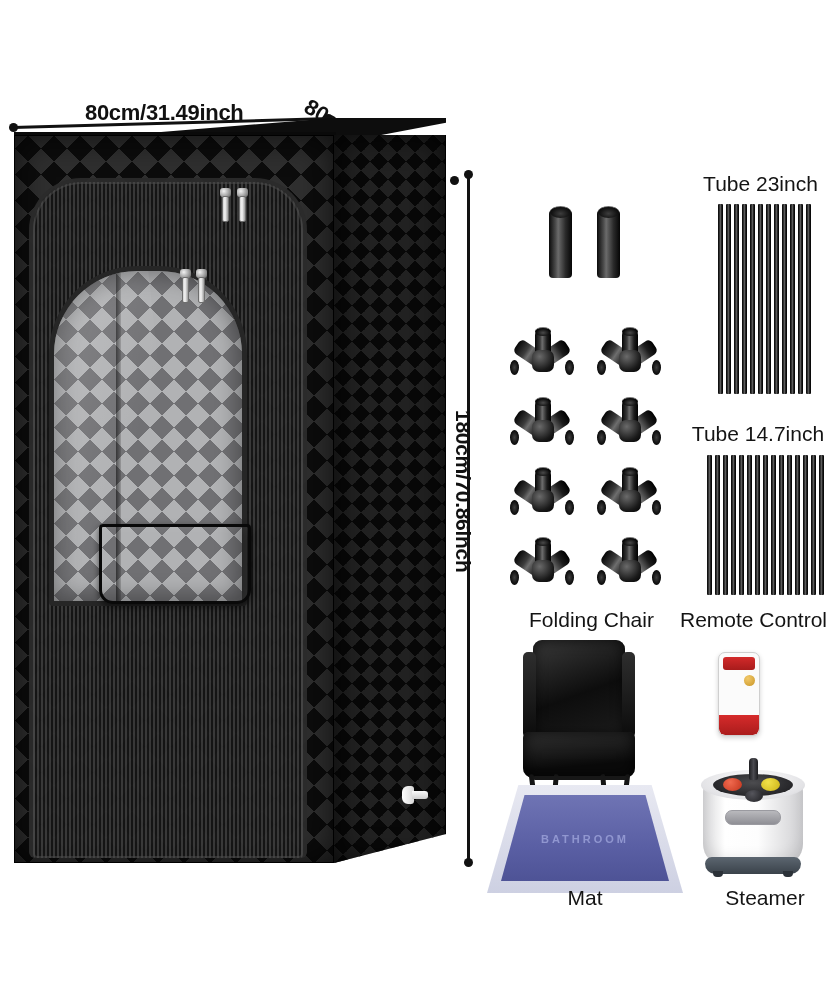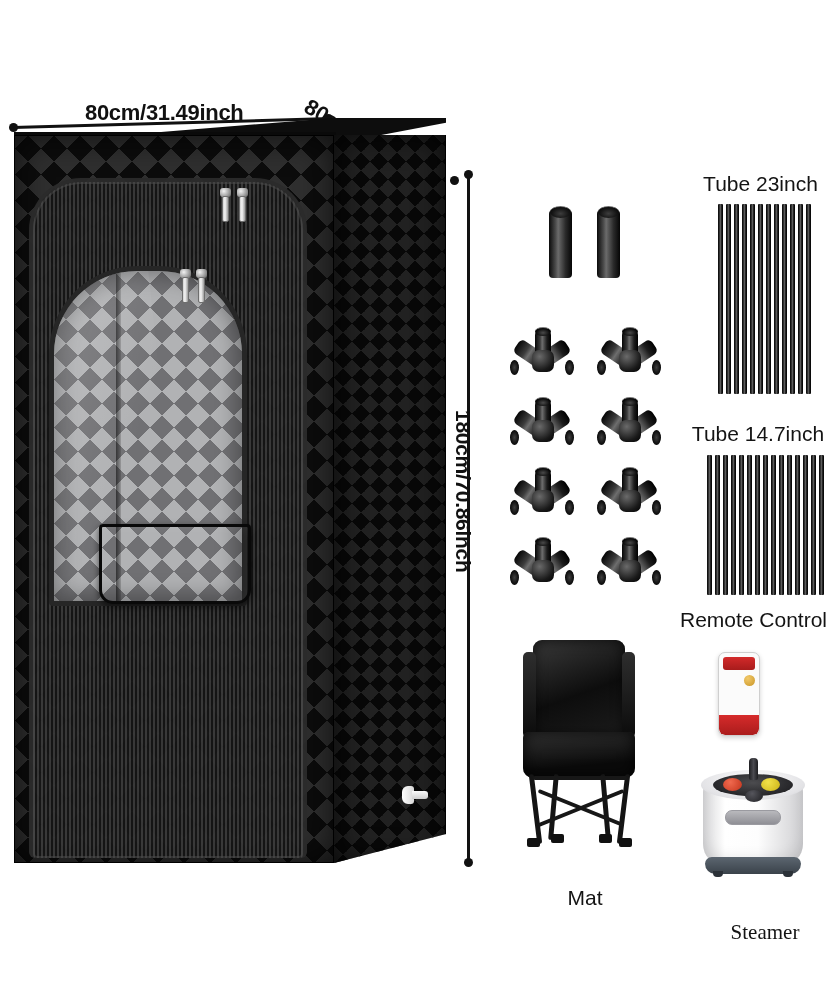--- a/index.html
+++ b/index.html
@@ -497,20 +497,21 @@
       <div class="rod"></div>
       <div class="rod"></div>
       <div class="rod"></div>
       <div class="rod"></div>
       <div class="rod"></div>
       <div class="rod"></div>
       <div class="rod"></div>
       <div class="rod"></div>
     </div>
 
+  <div class="part-label" style="left:509px; top:608px; width:165px;">Folding Chair</div>
 
   <div id="chair">
     <div id="chair-back"></div>
     <div id="chair-arm-l"></div>
     <div id="chair-arm-r"></div>
     <div id="chair-seat"></div>
 
     <div class="chair-leg" style="left:18px; top:134px; height:70px; transform:rotate(-7deg);"></div>
     <div class="chair-leg" style="left:106px; top:134px; height:70px; transform:rotate(7deg);"></div>
     <div class="chair-leg" style="left:36px; top:134px; height:66px; transform:rotate(5deg);"></div>
@@ -519,20 +520,25 @@
     <div class="chair-cross" style="left:20px; top:166px; width:92px; transform:rotate(22deg);"></div>
     <div class="chair-cross" style="left:20px; top:166px; width:92px; transform:rotate(-22deg);"></div>
     <div class="chair-cross" style="left:18px; top:136px; width:94px;"></div>
 
     <div class="chair-foot" style="left:12px; top:198px;"></div>
     <div class="chair-foot" style="left:104px; top:198px;"></div>
     <div class="chair-foot" style="left:36px; top:194px;"></div>
     <div class="chair-foot" style="left:84px; top:194px;"></div>
   </div>
 
+  <div id="mat">
+    <div id="mat-outer"></div>
+    <div id="mat-inner"></div>
+    <div id="mat-text">BATHROOM</div>
+  </div>
 
   <div class="part-label" style="left:520px; top:886px; width:130px;">Mat</div>
 
   <div class="part-label" style="left:676px; top:608px; width:155px;">Remote Control</div>
 
   <div id="remote">
     <div id="remote-top"></div>
     <div id="remote-dial"></div>
     <div class="remote-txt" style="left:8px; top:30px;"></div>
     <div id="remote-bottom"></div>
@@ -545,15 +551,15 @@
     <div class="steamer-foot" style="left:86px;"></div>
     <div id="steamer-lid"></div>
     <div id="steamer-plate"></div>
     <div id="steamer-btn-red"></div>
     <div id="steamer-btn-yellow"></div>
     <div id="steamer-spout"></div>
     <div id="steamer-knob"></div>
     <div id="steamer-panel"></div>
   </div>
 
-  <div class="part-label" style="left:705px; top:920px; width:120px;font-family:Liberation Serif, serif;">Steamer</div>
+  <div class="part-label" style="left:705px; top:886px; width:120px;">Steamer</div>
 
 </div>
 
 </body></html>

